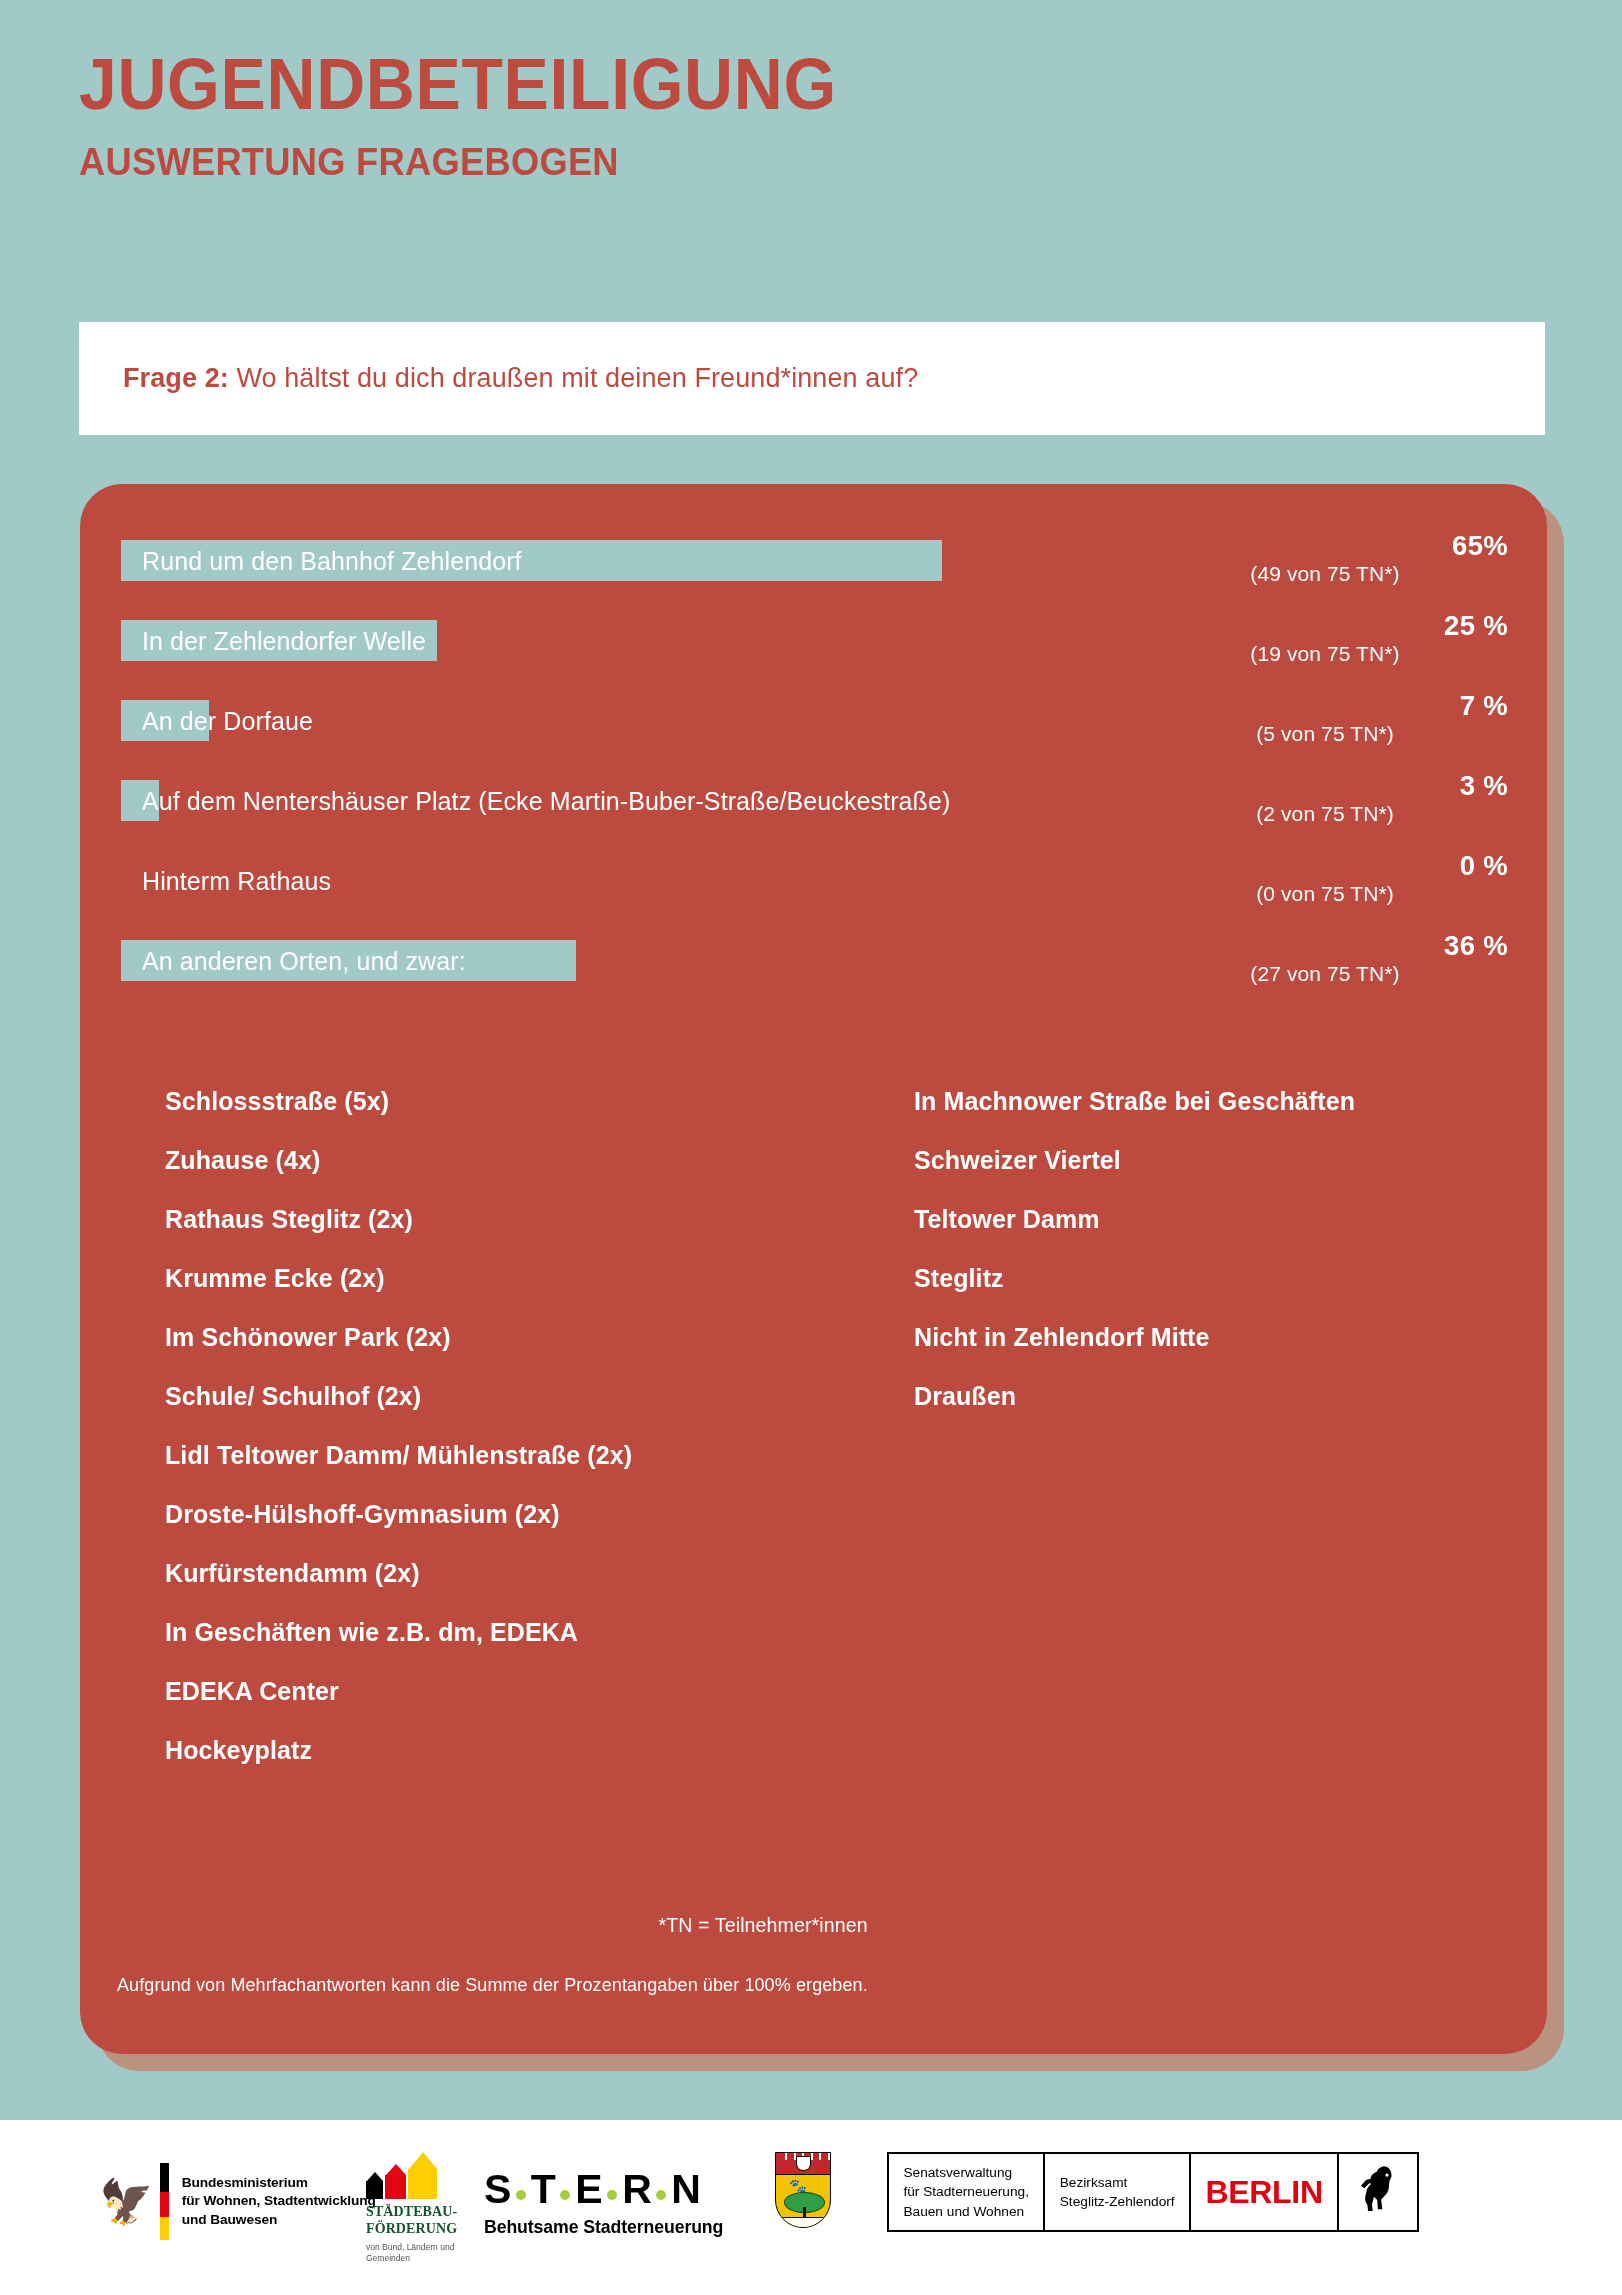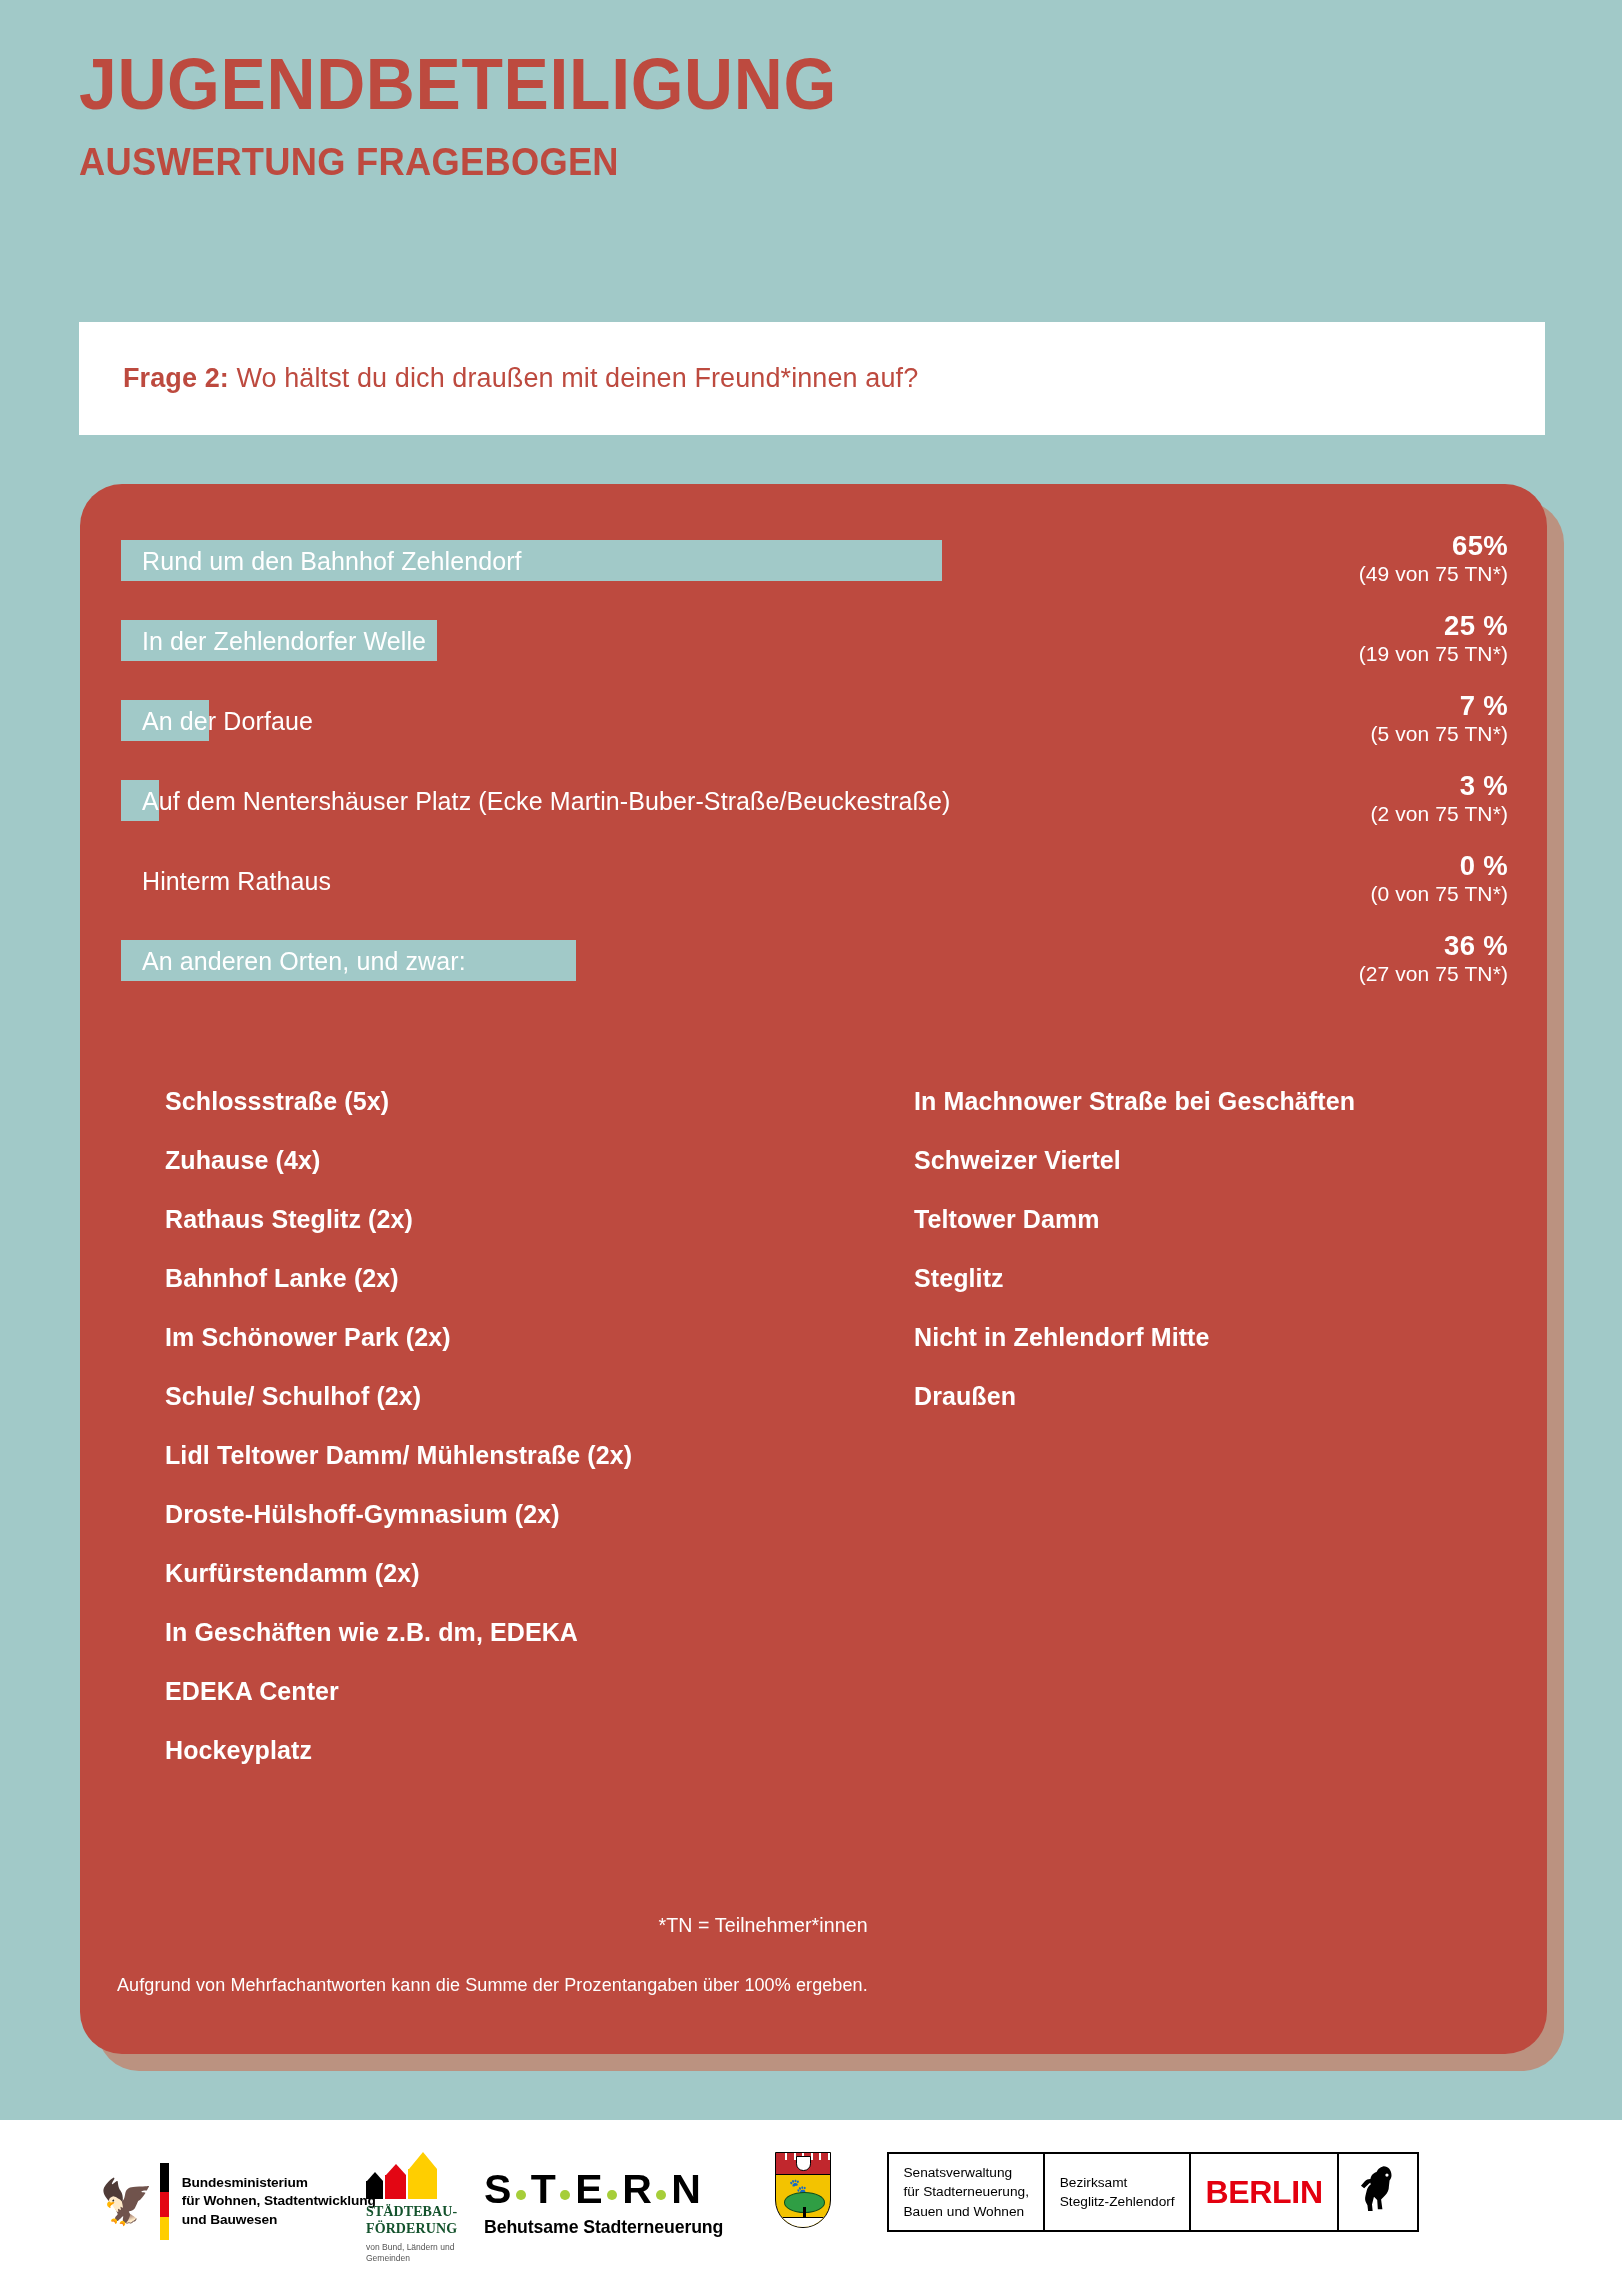--- a/index.html
+++ b/index.html
@@ -135,20 +135,21 @@
   .bar-pct {
     font-size: 27.5px;
     font-weight: 700;
     line-height: 1.12;
     letter-spacing: 0.3px;
   }
   .bar-frac {
     font-size: 21px;
     line-height: 1.14;
     letter-spacing: 0.1px;
+    text-align: center;
   }
 
   
   .others {
     position: absolute;
     left: 85px;  
     top: 605px;   
     width: 1309px;
     display: flex;
   }
@@ -384,21 +385,21 @@
         </div>
       </div>
 
     </div>
 
     <div class="others">
       <div class="others-col">
         <div class="others-item">Schlossstraße (5x)</div>
         <div class="others-item">Zuhause (4x)</div>
         <div class="others-item">Rathaus Steglitz (2x)</div>
-        <div class="others-item">Bahnhof Lanke (2x)</div>
+        <div class="others-item">Krumme Ecke (2x)</div>
         <div class="others-item">Im Schönower Park (2x)</div>
         <div class="others-item">Schule/ Schulhof (2x)</div>
         <div class="others-item">Lidl Teltower Damm/ Mühlenstraße (2x)</div>
         <div class="others-item">Droste-Hülshoff-Gymnasium (2x)</div>
         <div class="others-item">Kurfürstendamm (2x)</div>
         <div class="others-item">In Geschäften wie z.B. dm, EDEKA</div>
         <div class="others-item">EDEKA Center</div>
         <div class="others-item">Hockeyplatz</div>
       </div>
       <div class="others-col right">

